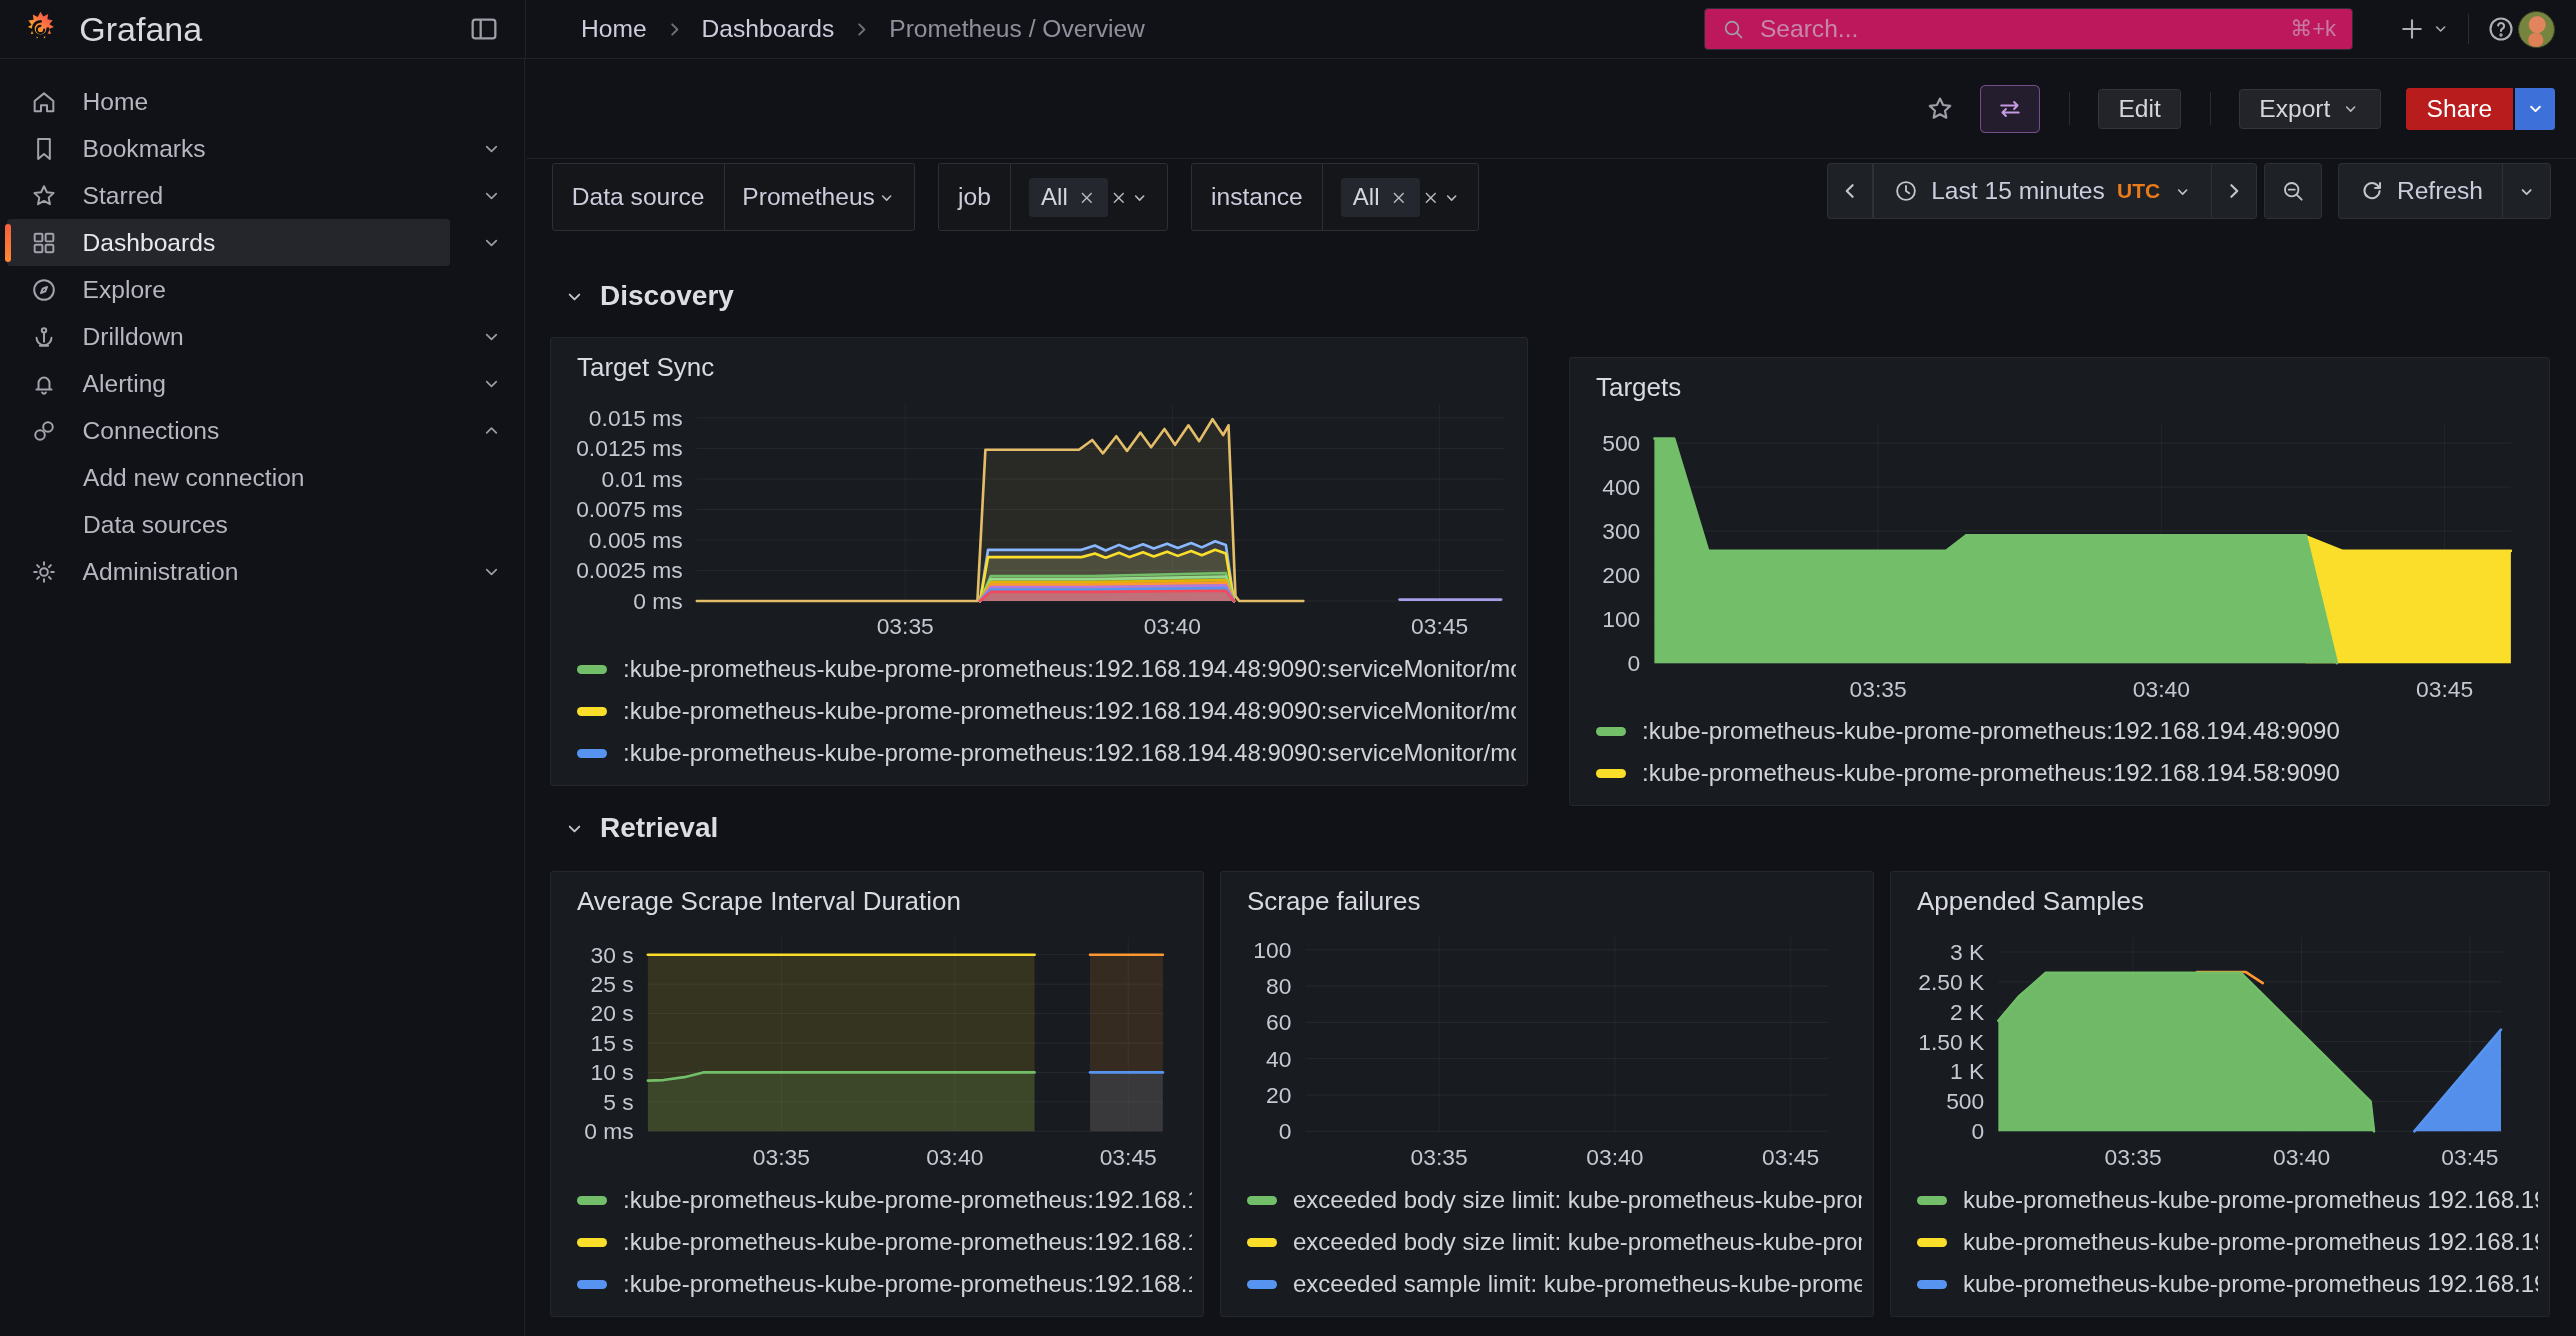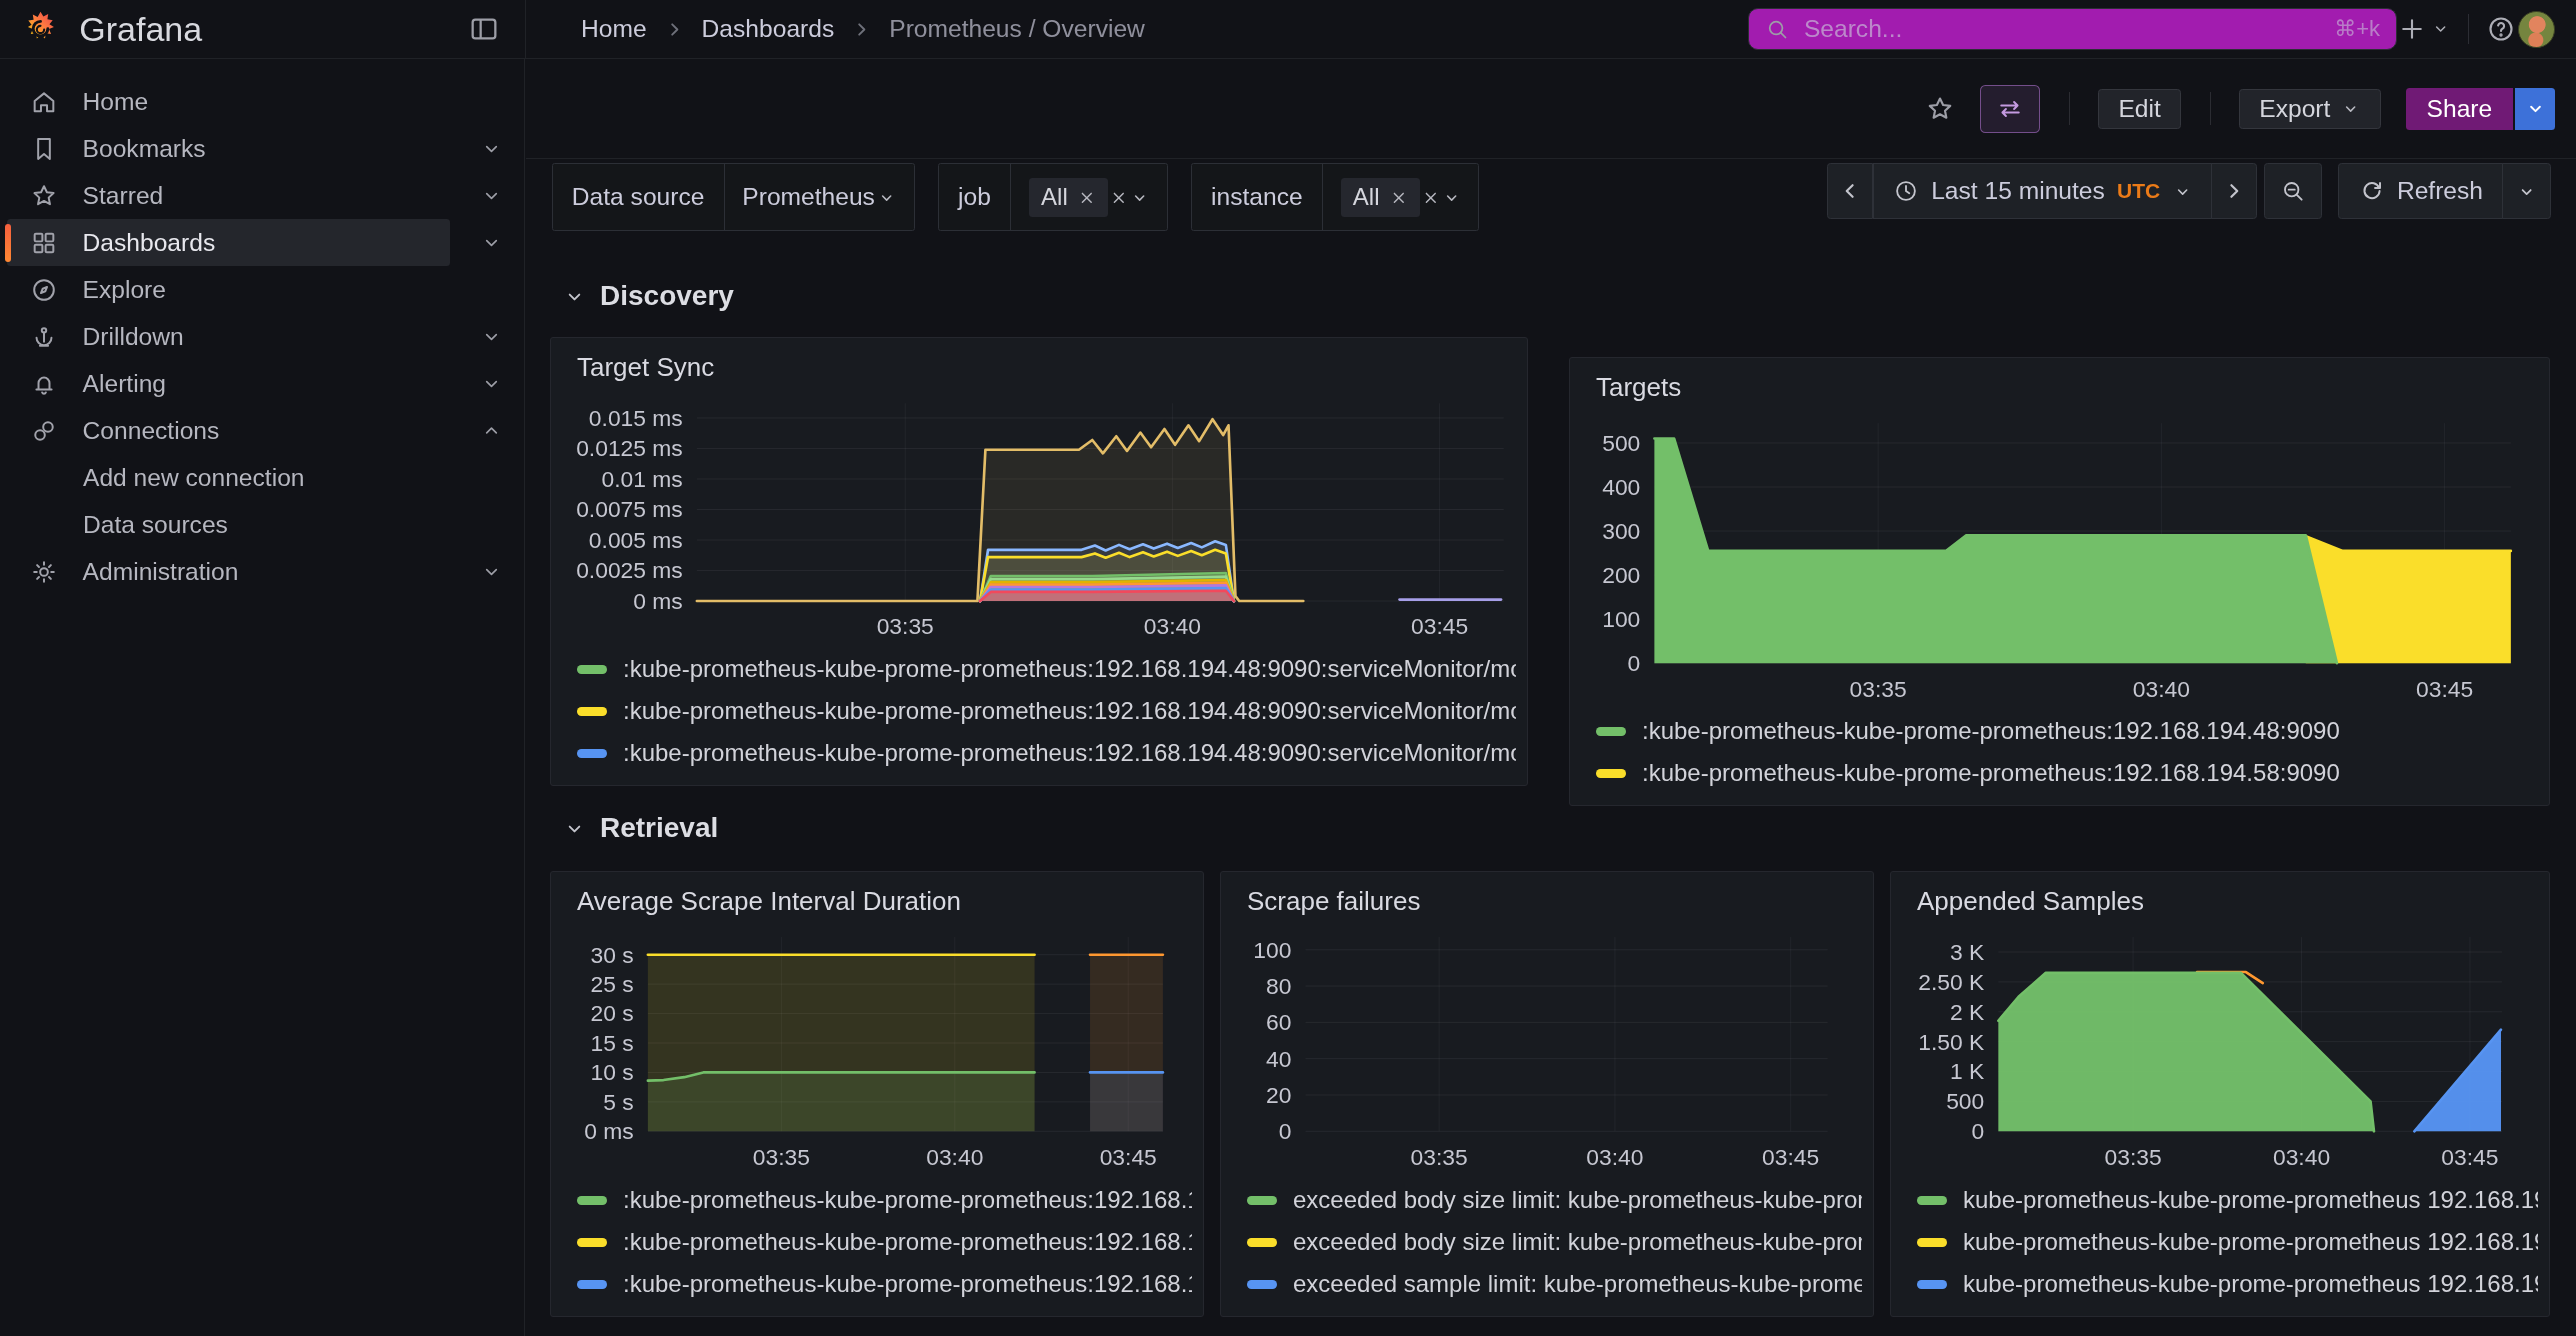--- a/index.html
+++ b/index.html
@@ -10,21 +10,21 @@
   #app-header{position:absolute;left:0;top:0;width:2576px;height:58px;border-bottom:0.9px solid #202227;display:flex;align-items:center;}
   #header-left{width:525px;height:100%;border-right:0.9px solid #202227;display:flex;align-items:center;position:relative;}
   #brand-logo{margin-left:21px;width:39px;height:39px;}
   #brand-name{margin-left:19.3px;font-size:34px;font-weight:500;color:#d8d9df;}
   #mega-toggle{position:absolute;right:24.6px;width:32px;height:32px;color:#9d9ea7;cursor:pointer;}
   #breadcrumb{display:flex;align-items:center;margin-left:55px;font-size:24.6px;gap:16px;}
   #breadcrumb .crumb{color:#ccccdc;cursor:pointer;}
   #breadcrumb .crumb.current{color:rgba(204,204,220,.68);cursor:default;}
   #breadcrumb .crumb-sep{width:23px;height:23px;color:#6e707a;}
 
-  #search-box{position:absolute;left:1748px;top:8px;width:649px;height:42px;background:#a21caf;border:0.9px solid #2c2e35;border-radius:10px;display:flex;align-items:center;padding:0 16px;box-sizing:border-box;}
+  #search-box{position:absolute;left:1704px;top:8px;width:649px;height:42px;background:#be185d;border:0.9px solid #2c2e35;border-radius:4px;display:flex;align-items:center;padding:0 16px;box-sizing:border-box;}
   #search-box .mag{width:24.6px;height:24.6px;color:#9d9ea7;flex:0 0 auto;}
   #search-input{flex:1;margin-left:12.3px;background:transparent;border:none;outline:none;color:#ccccdc;font-size:24.6px;font-family:inherit;min-width:0;}
   #search-input::placeholder{color:rgba(204,204,220,.62);}
   #search-shortcut{font-size:22px;color:rgba(204,204,220,.55);}
   #hdr-actions{position:absolute;right:0;top:0;height:58px;display:flex;align-items:center;}
   .hdr-ico{width:30px;height:30px;color:#adaeb6;cursor:pointer;}
   .hdr-chev{width:19.3px;height:19.3px;color:#adaeb6;margin-left:3.5px;cursor:pointer;}
   .hdr-divider{width:0.9px;height:30px;background:rgba(204,204,220,.15);margin:0 17.6px;}
   #user-avatar{width:37px;height:37px;border-radius:50%;margin:0 21px 0 1.8px;cursor:pointer;
     background:radial-gradient(circle at 52% 36%,#e2845e 0 8px,rgba(0,0,0,0) 8.8px),
@@ -261,21 +261,21 @@
         <span>Edit</span>
       </button>
     <div class="tb-divider"></div>
     <button class="btn">
       <span>Export</span>
       <svg class="chev" viewBox="0 0 24 24" fill="none" stroke="currentColor" stroke-width="2" stroke-linecap="round" stroke-linejoin="round">
           <path d="M7 10l5 5 5-5"></path>
         </svg>
     </button>
     <div id="share-group">
-      <button id="share-btn" style="background: #701a75;">
+      <button id="share-btn" style="background: #b91c1c;">
           <span>Share</span>
         </button>
       <div id="share-chevron" style="background: rgb(61, 113, 217);">
         <svg viewBox="0 0 24 24" fill="none" stroke="currentColor" stroke-width="2.2" stroke-linecap="round" stroke-linejoin="round">
             <path d="M7 10l5 5 5-5"></path>
           </svg>
       </div>
     </div>
   </div>
 

